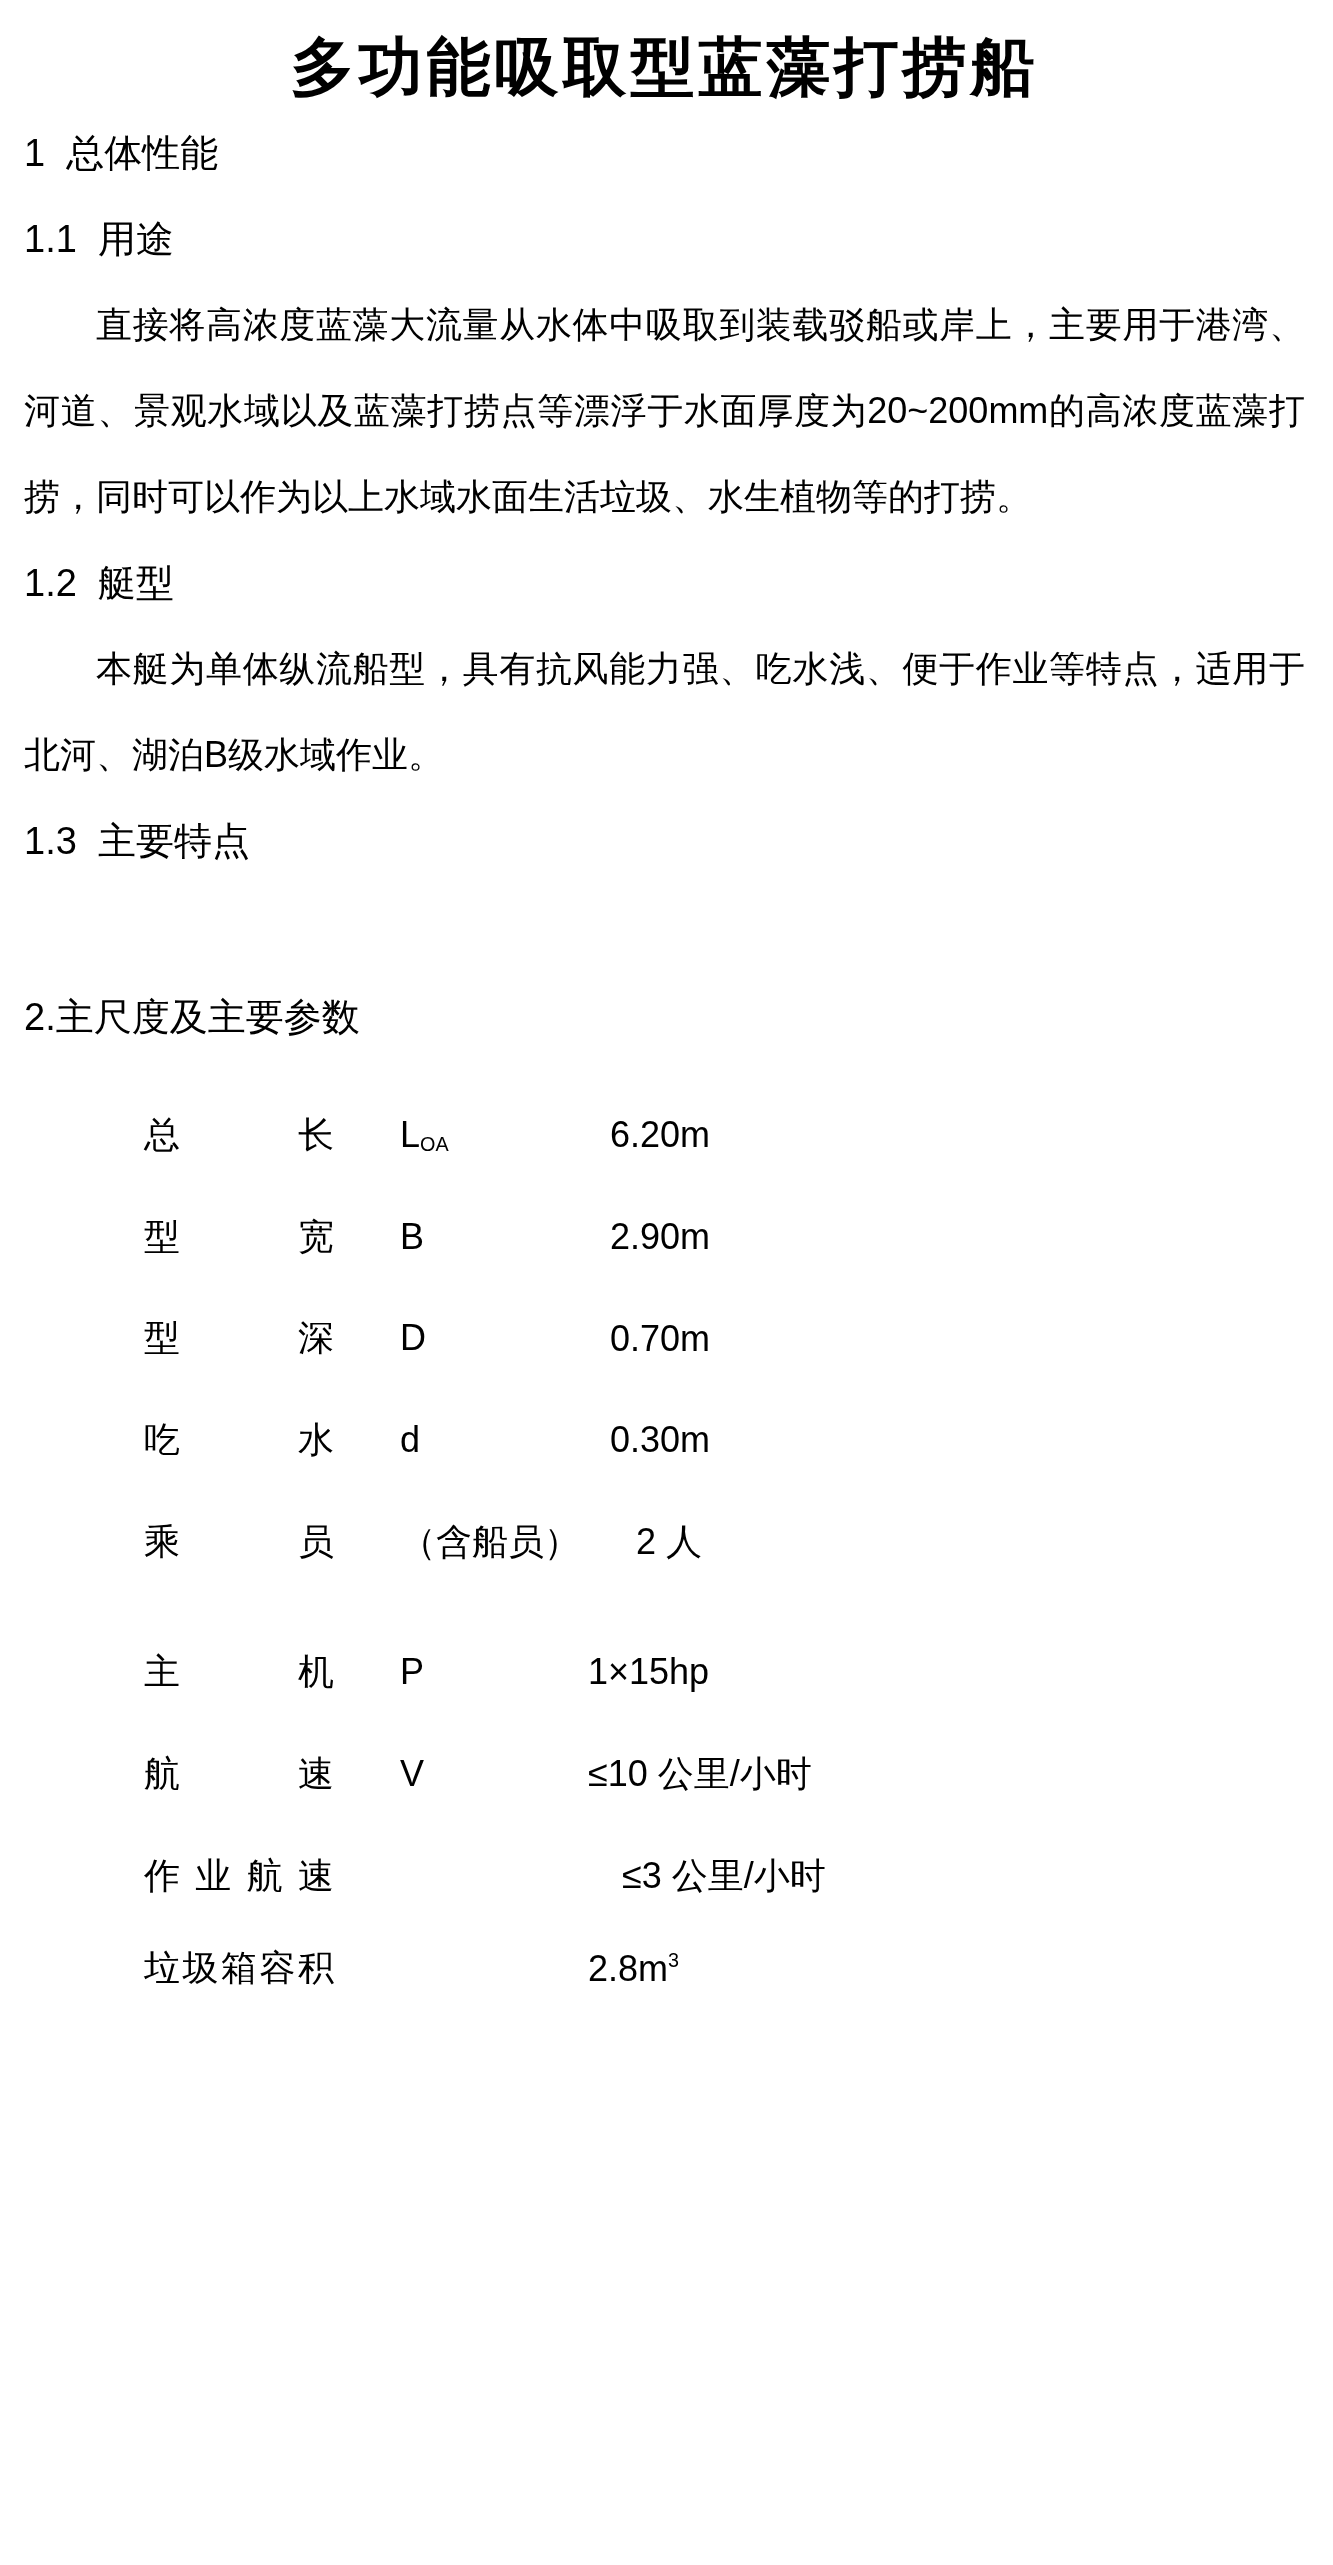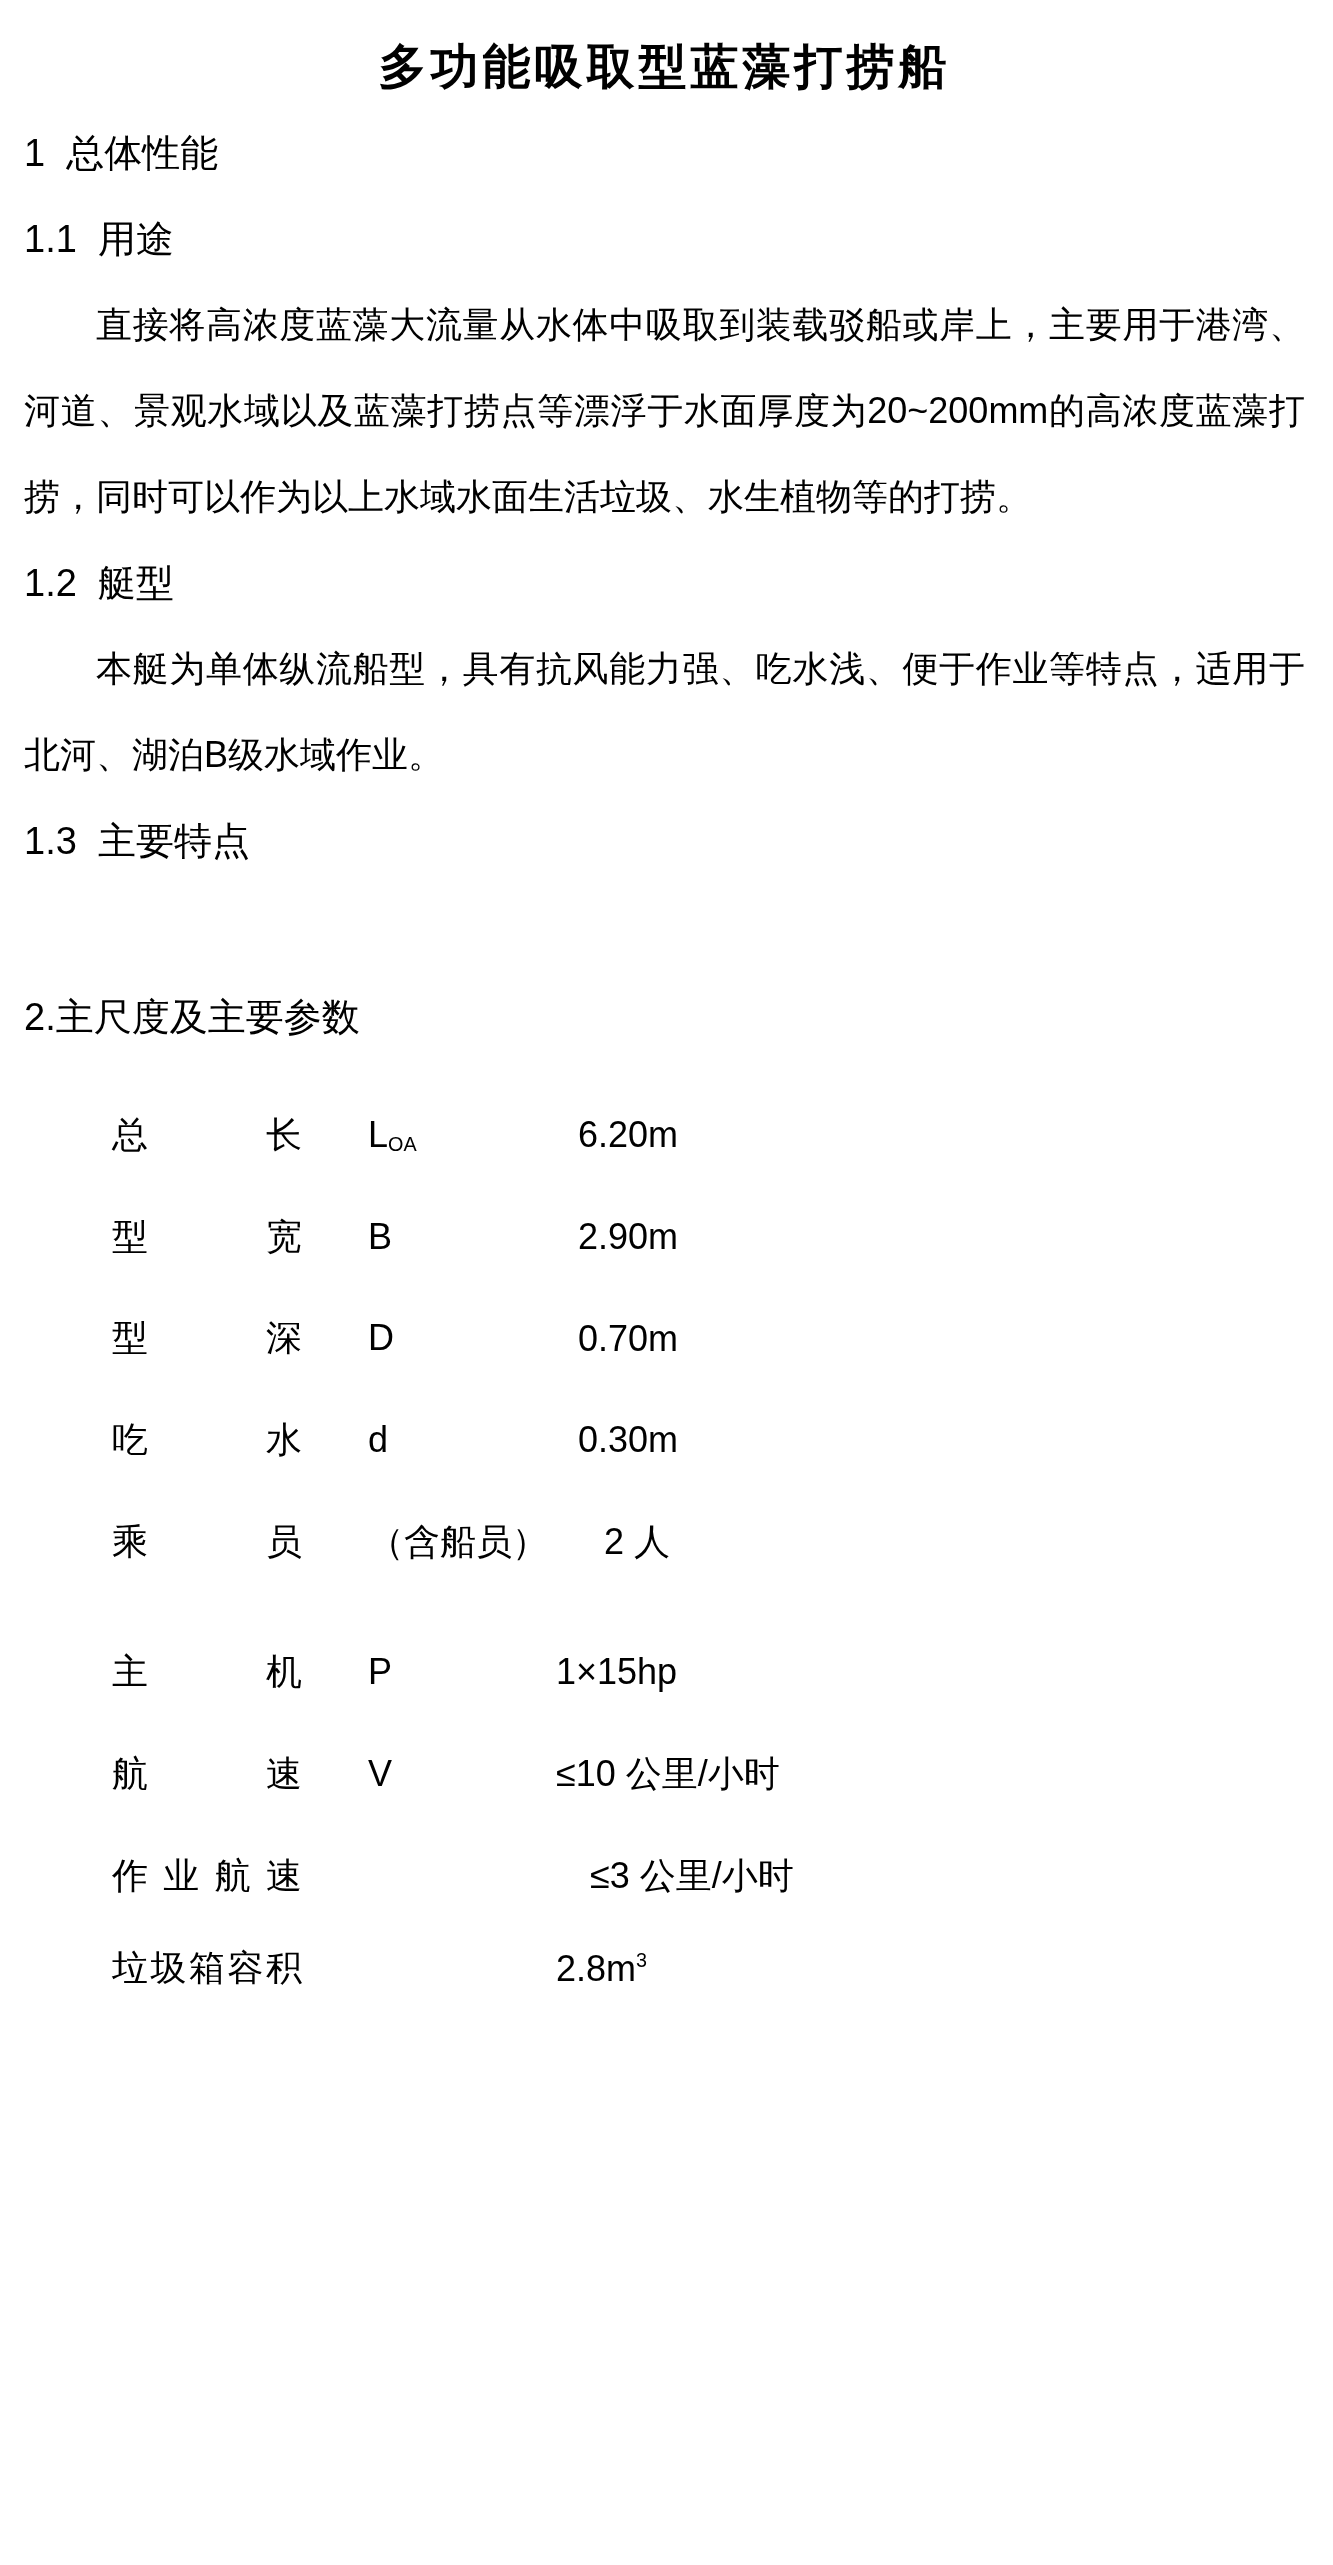--- a/index.html
+++ b/index.html
@@ -15,21 +15,21 @@
     overflow: hidden;
   }
   .page {
     box-sizing: border-box;
     width: 1333px;
     height: 2565px;
     padding: 24px 28px 0 24px;
     background: #ffffff;
   }
   .doc-title {
-    font-size: 48px;
+    font-size: 64px;
     font-weight: bold;
     line-height: 86px;
     text-align: center;
     letter-spacing: 4px;
     white-space: pre-wrap;
   }
   .heading {
     font-size: 38px;
     font-weight: normal;
     line-height: 86px;
@@ -51,21 +51,21 @@
   }
   .prow {
     line-height: 84px;
     white-space: nowrap;
   }
   .prow:nth-child(6) {
     margin-top: 28px;
   }
   .plabel {
     display: inline-block;
-    margin-left: 88px;
+    margin-left: 120px;
     width: 190px;
     text-align: justify;
     text-align-last: justify;
     vertical-align: baseline;
   }
   .psym {
     display: inline-block;
     width: 186px;
     margin-left: 66px;
     vertical-align: baseline;

